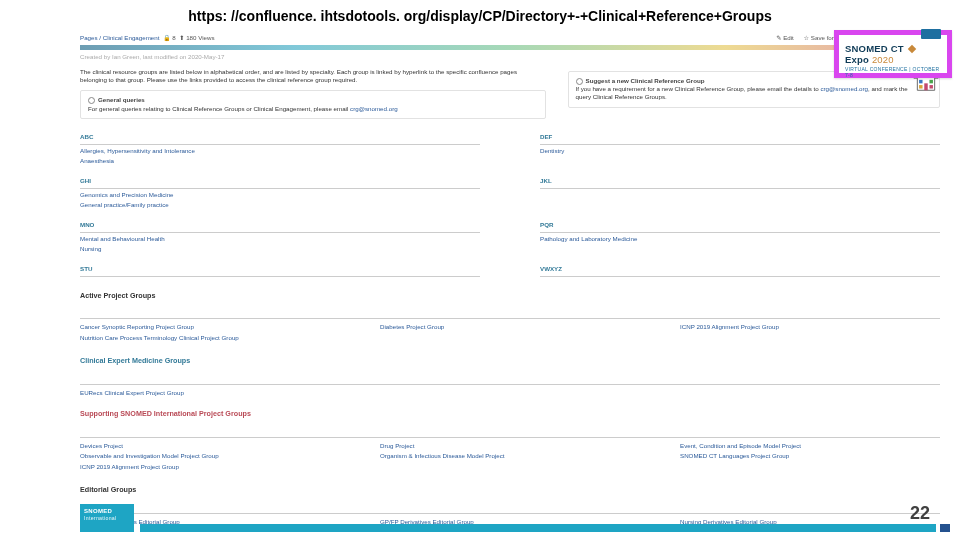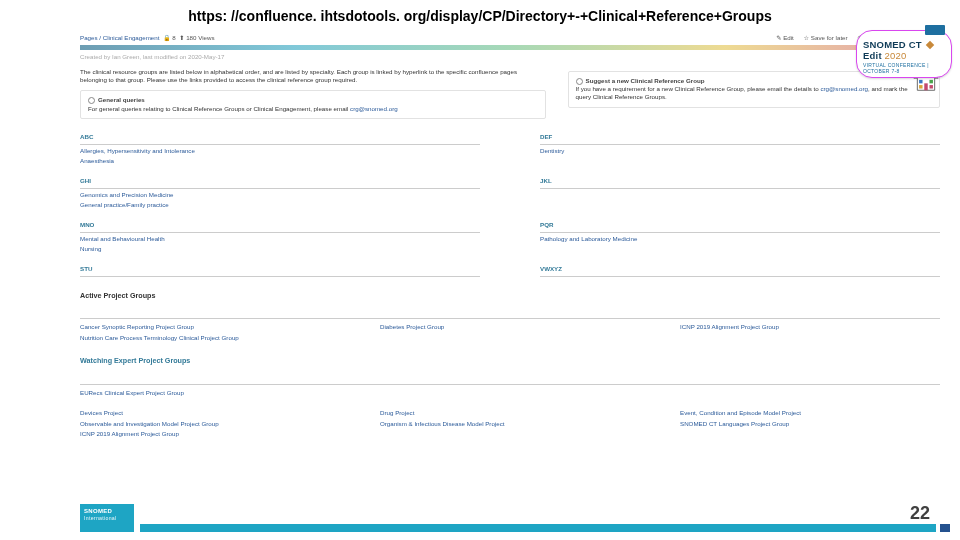--- a/index.html
+++ b/index.html
@@ -25,21 +25,21 @@
   .alpha-grid{display:grid;grid-template-columns:1fr 1fr;column-gap:60px;row-gap:10px;margin-top:14px}
   .alpha-head{font-weight:bold;color:#337a98;border-bottom:1px solid #ccc;padding-bottom:2px;margin-bottom:3px}
   .alpha-sec div{margin-bottom:2px}
   .sect{margin-top:12px}
   .sect-h{font-weight:bold;font-size:7.2px;border-bottom:1px solid #ccc;padding-bottom:18px;margin-bottom:4px}
   .sect-h.blue{color:#337a98}
   .sect-h.red{color:#b94a56}
   .three-col{display:flex;gap:40px}
   .three-col>div{flex:1}
   .three-col div div{margin-bottom:2px}
-  .expo-badge{position:absolute;right:8px;top:30px;width:96px;height:48px;border:1px solid #d946ef;border-radius:16px;background:#fff;padding:4px 6px;box-shadow:0 1px 2px rgba(0,0,0,.15)}
+  .expo-badge{position:absolute;right:8px;top:30px;width:118px;height:48px;border:5px solid #d946ef;border-radius:0;background:#fff;padding:4px 6px;box-shadow:0 1px 2px rgba(0,0,0,.15)}
   .expo-badge .tag{position:absolute;right:6px;top:-6px;width:20px;height:10px;background:#1e6fa0;border-radius:1px}
   .expo-badge .main{font-weight:bold;color:#0f3b57;font-size:9.5px;letter-spacing:.2px;margin-top:4px}
   .expo-badge .main .d{display:inline-block;width:6px;height:6px;background:#c8893a;transform:rotate(45deg);margin:0 2px;vertical-align:baseline}
   .expo-badge .yr{font-weight:normal;color:#c8893a;font-size:9.5px}
   .expo-badge .sub{font-size:5px;color:#1e6fa0;letter-spacing:.3px;margin-top:1px}
   .footer{position:absolute;left:0;right:0;bottom:8px;height:30px}
   .logo{position:absolute;left:80px;bottom:0;width:54px;height:28px;background:#1ea5c4;color:#fff;font-size:6px;line-height:1.1;padding:4px 4px 3px;font-weight:bold;letter-spacing:.3px}
   .logo .w{font-weight:normal;font-size:5.2px;opacity:.9}
   .bar{position:absolute;left:140px;right:24px;bottom:0;height:8px;background:#1ea5c4}
   .bar2{position:absolute;right:10px;bottom:0;height:8px;width:10px;background:#24518e}
@@ -135,50 +135,65 @@
       <div>
           <div><a>Diabetes Project Group</a></div>
         </div>
       <div>
           <div><a>ICNP 2019 Alignment Project Group</a></div>
         </div>
     </div>
   </div>
 
   <div class="sect">
-    <div class="sect-h blue">Watching Expert Project Groups</div>
+    <div class="sect-h blue">Clinical Expert Medicine Groups</div>
     <div><a>EURecs Clinical Expert Project Group</a></div>
   </div>
 
   <div class="sect">
+    <div class="sect-h red">Supporting SNOMED International Project Groups</div>
     <div class="three-col">
       <div>
           <div><a>Devices Project</a></div>
           <div><a>Observable and Investigation Model Project Group</a></div>
           <div><a>ICNP 2019 Alignment Project Group</a></div>
         </div>
       <div>
           <div><a>Drug Project</a></div>
           <div><a>Organism &amp; Infectious Disease Model Project</a></div>
         </div>
       <div>
           <div><a>Event, Condition and Episode Model Project</a></div>
           <div><a>SNOMED CT Languages Project Group</a></div>
         </div>
     </div>
   </div>
 
+  <div class="sect">
+    <div class="sect-h">Editorial Groups</div>
+    <div class="three-col">
+      <div>
+          <div><a>Dentistry Derivatives Editorial Group</a></div>
+        </div>
+      <div>
+          <div><a>GP/FP Derivatives Editorial Group</a></div>
+        </div>
+      <div>
+          <div><a>Nursing Derivatives Editorial Group</a></div>
+        </div>
+    </div>
+  </div>
 </div>
 
 <div class="expo-badge">
   <div class="tag"></div>
   <div class="main">
     <span>SNOMED CT</span>
     <span class="d"></span><br>
-    <span>Edit</span>
+    <span>Expo</span>
     <span class="yr">2020</span>
   </div>
   <div class="sub">VIRTUAL CONFERENCE | OCTOBER 7-8</div>
 </div>
 
 <div class="footer">
   <div class="logo">
     <span>SNOMED</span><br>
     <span class="w">International</span>
   </div>

